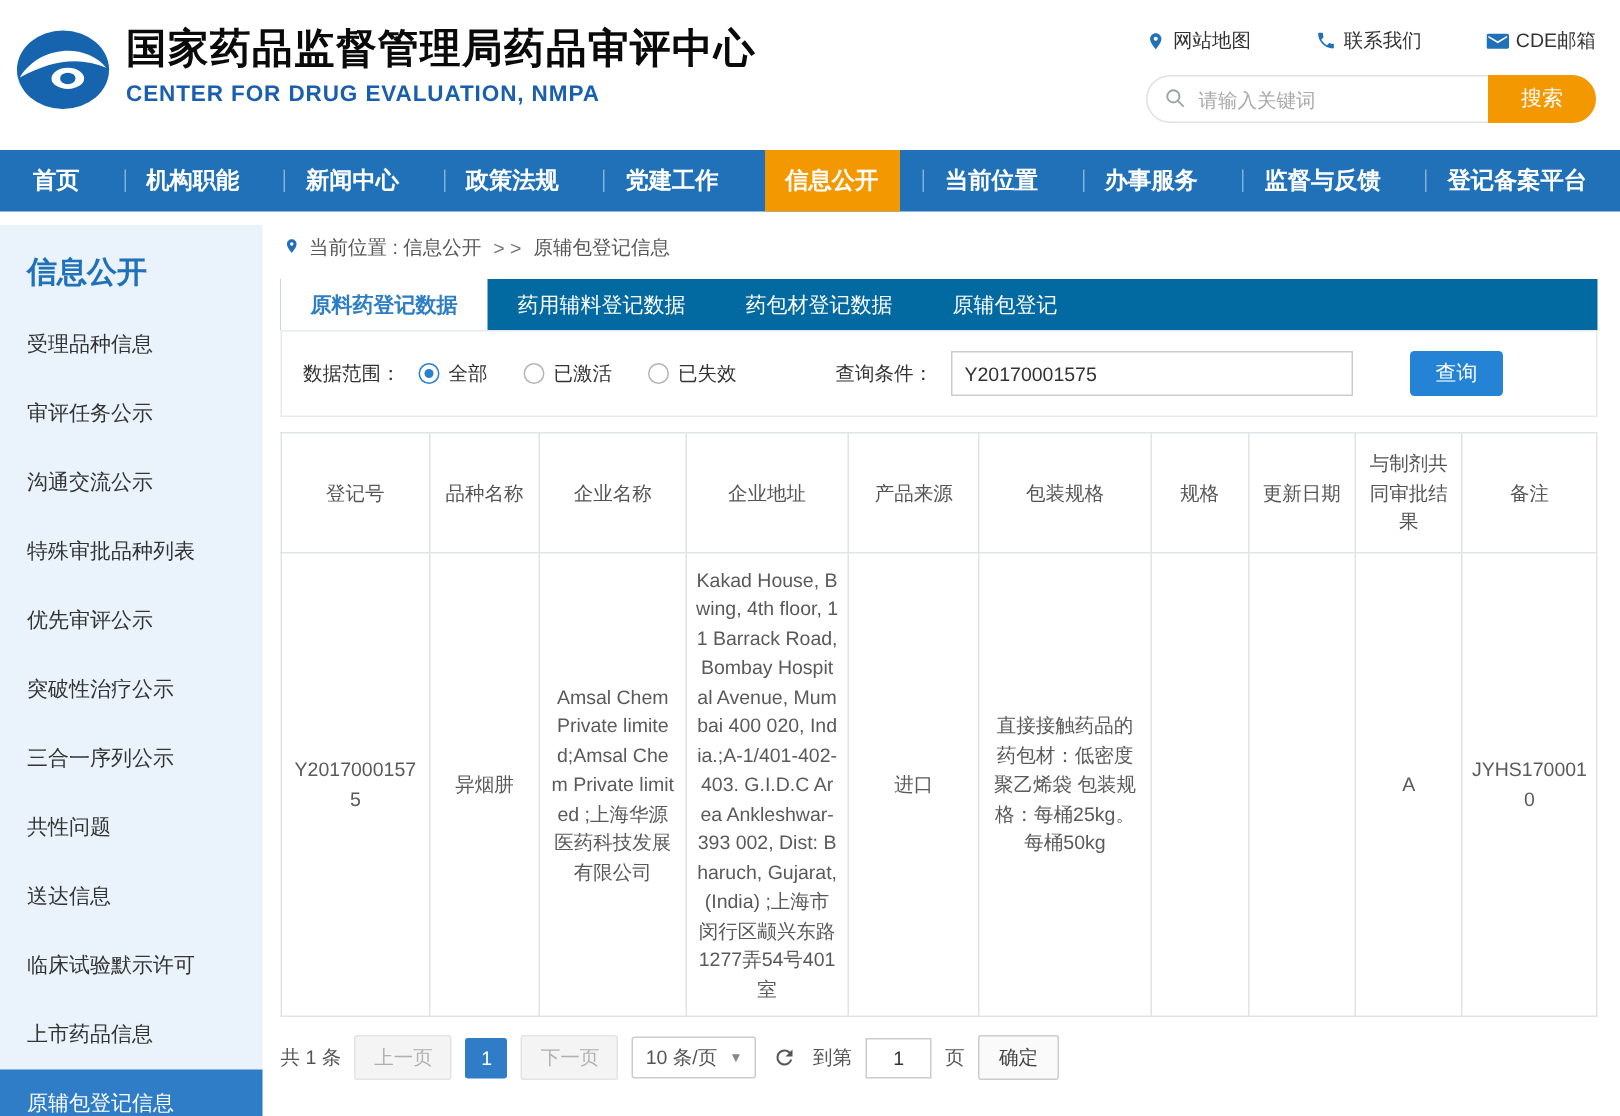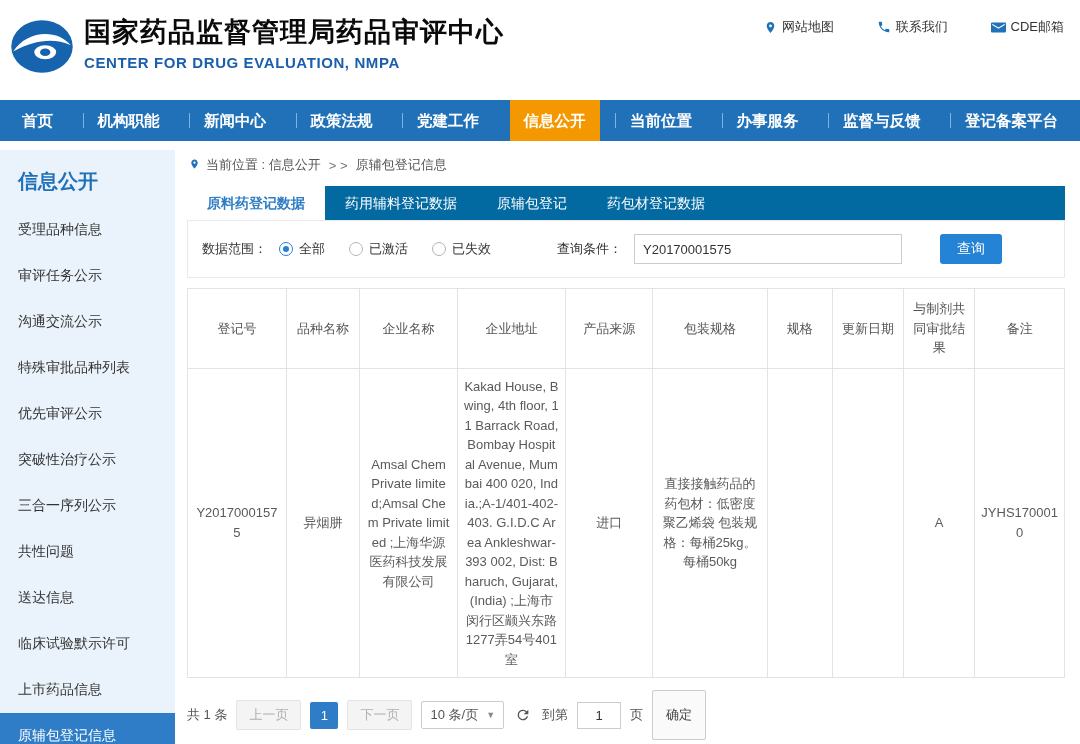--- a/index.html
+++ b/index.html
@@ -61,21 +61,21 @@
   table.grid th{color:#555;font-weight:400;padding:10px 4px;background:#fff;}
   table.grid td{color:#5a5a5a;padding:8px 6px;}
 
   .pager{display:flex;align-items:center;gap:9px;font-size:13px;color:#555;margin:12px 0 10px 0;}
   .pg-btn{padding:5px 12px;background:#f4f4f4;border:1px solid #e3e3e3;color:#b0b0b0;border-radius:2px;cursor:pointer;white-space:nowrap;}
   .pg-num{min-width:28px;height:27px;line-height:27px;text-align:center;background:#2e7dc6;color:#fff;border-radius:2px;cursor:pointer;}
   .pg-size{display:flex;align-items:center;gap:8px;border:1px solid #ccc;background:#fff;padding:4px 8px;cursor:pointer;border-radius:2px;}
   .pg-size .caret{font-size:9px;color:#888;}
   .pg-refresh{display:flex;align-items:center;cursor:pointer;margin:0 2px;}
   .pg-goto-input{width:44px;height:27px;border:1px solid #ccc;text-align:center;font-size:13px;color:#333;outline:none;font-family:inherit;}
-  .pg-confirm{padding:15px 13px;background:#fafafa;border:1px solid #ccc;color:#444;border-radius:2px;cursor:pointer;white-space:nowrap;}
+  .pg-confirm{padding:5px 13px;background:#fafafa;border:1px solid #ccc;color:#444;border-radius:2px;cursor:pointer;white-space:nowrap;}
 </style>
 </head>
 <body>
 
 <div class="page">
 
   <div class="header">
     <div class="logo">
       <svg width="64" height="57" viewBox="0 0 100 88">
         <ellipse cx="50" cy="44" rx="48" ry="41" fill="#1663ae"></ellipse>
@@ -107,20 +107,32 @@
           <span>联系我们</span>
         </div>
         <div class="qlink">
           <span>
             <svg width="15" height="13" viewBox="0 0 24 20">
                 <path fill="#2071b8" d="M22 2H2C.9 2 0 2.9 0 4v12c0 1.1.9 2 2 2h20c1.1 0 2-.9 2-2V4c0-1.1-.9-2-2-2zm0 4l-10 6L2 6V4l10 6L22 4v2z"></path>
               </svg>
           </span>
           <span>CDE邮箱</span>
         </div>
+      </div>
+      <div class="search-row">
+        <div class="search-input-wrap">
+          <span>
+            <svg width="15" height="15" viewBox="0 0 24 24">
+                <circle cx="10" cy="10" r="6.5" fill="none" stroke="#9aa2aa" stroke-width="2"></circle>
+                <line x1="15" y1="15" x2="21" y2="21" stroke="#9aa2aa" stroke-width="2"></line>
+              </svg>
+          </span>
+          <input class="search-input" type="text" placeholder="请输入关键词" style="">
+        </div>
+        <button class="search-btn">搜索</button>
       </div>
     </div>
   </div>
 
   <div class="nav">
     <div class="nav-item">首页</div>
     <div class="nav-item">机构职能</div>
     <div class="nav-item">新闻中心</div>
     <div class="nav-item">政策法规</div>
     <div class="nav-item">党建工作</div>
@@ -158,22 +170,22 @@
             </svg>
         </span>
         <span>当前位置 : 信息公开</span>
         <span class="sep">&gt; &gt;</span>
         <span>原辅包登记信息</span>
       </div>
 
       <div class="tabbar">
         <div class="tab active">原料药登记数据</div>
         <div class="tab">药用辅料登记数据</div>
+        <div class="tab">药包材登记数据</div>
         <div class="tab">原辅包登记</div>
-        <div class="tab">药包材登记数据</div>
       </div>
 
       <div class="filter-box">
         <span class="filter-label">数据范围：</span>
         <span class="radio-group">
           <span class="radio checked"></span>
           <span>全部</span>
         </span>
         <span class="radio-group">
           <span class="radio"></span>

